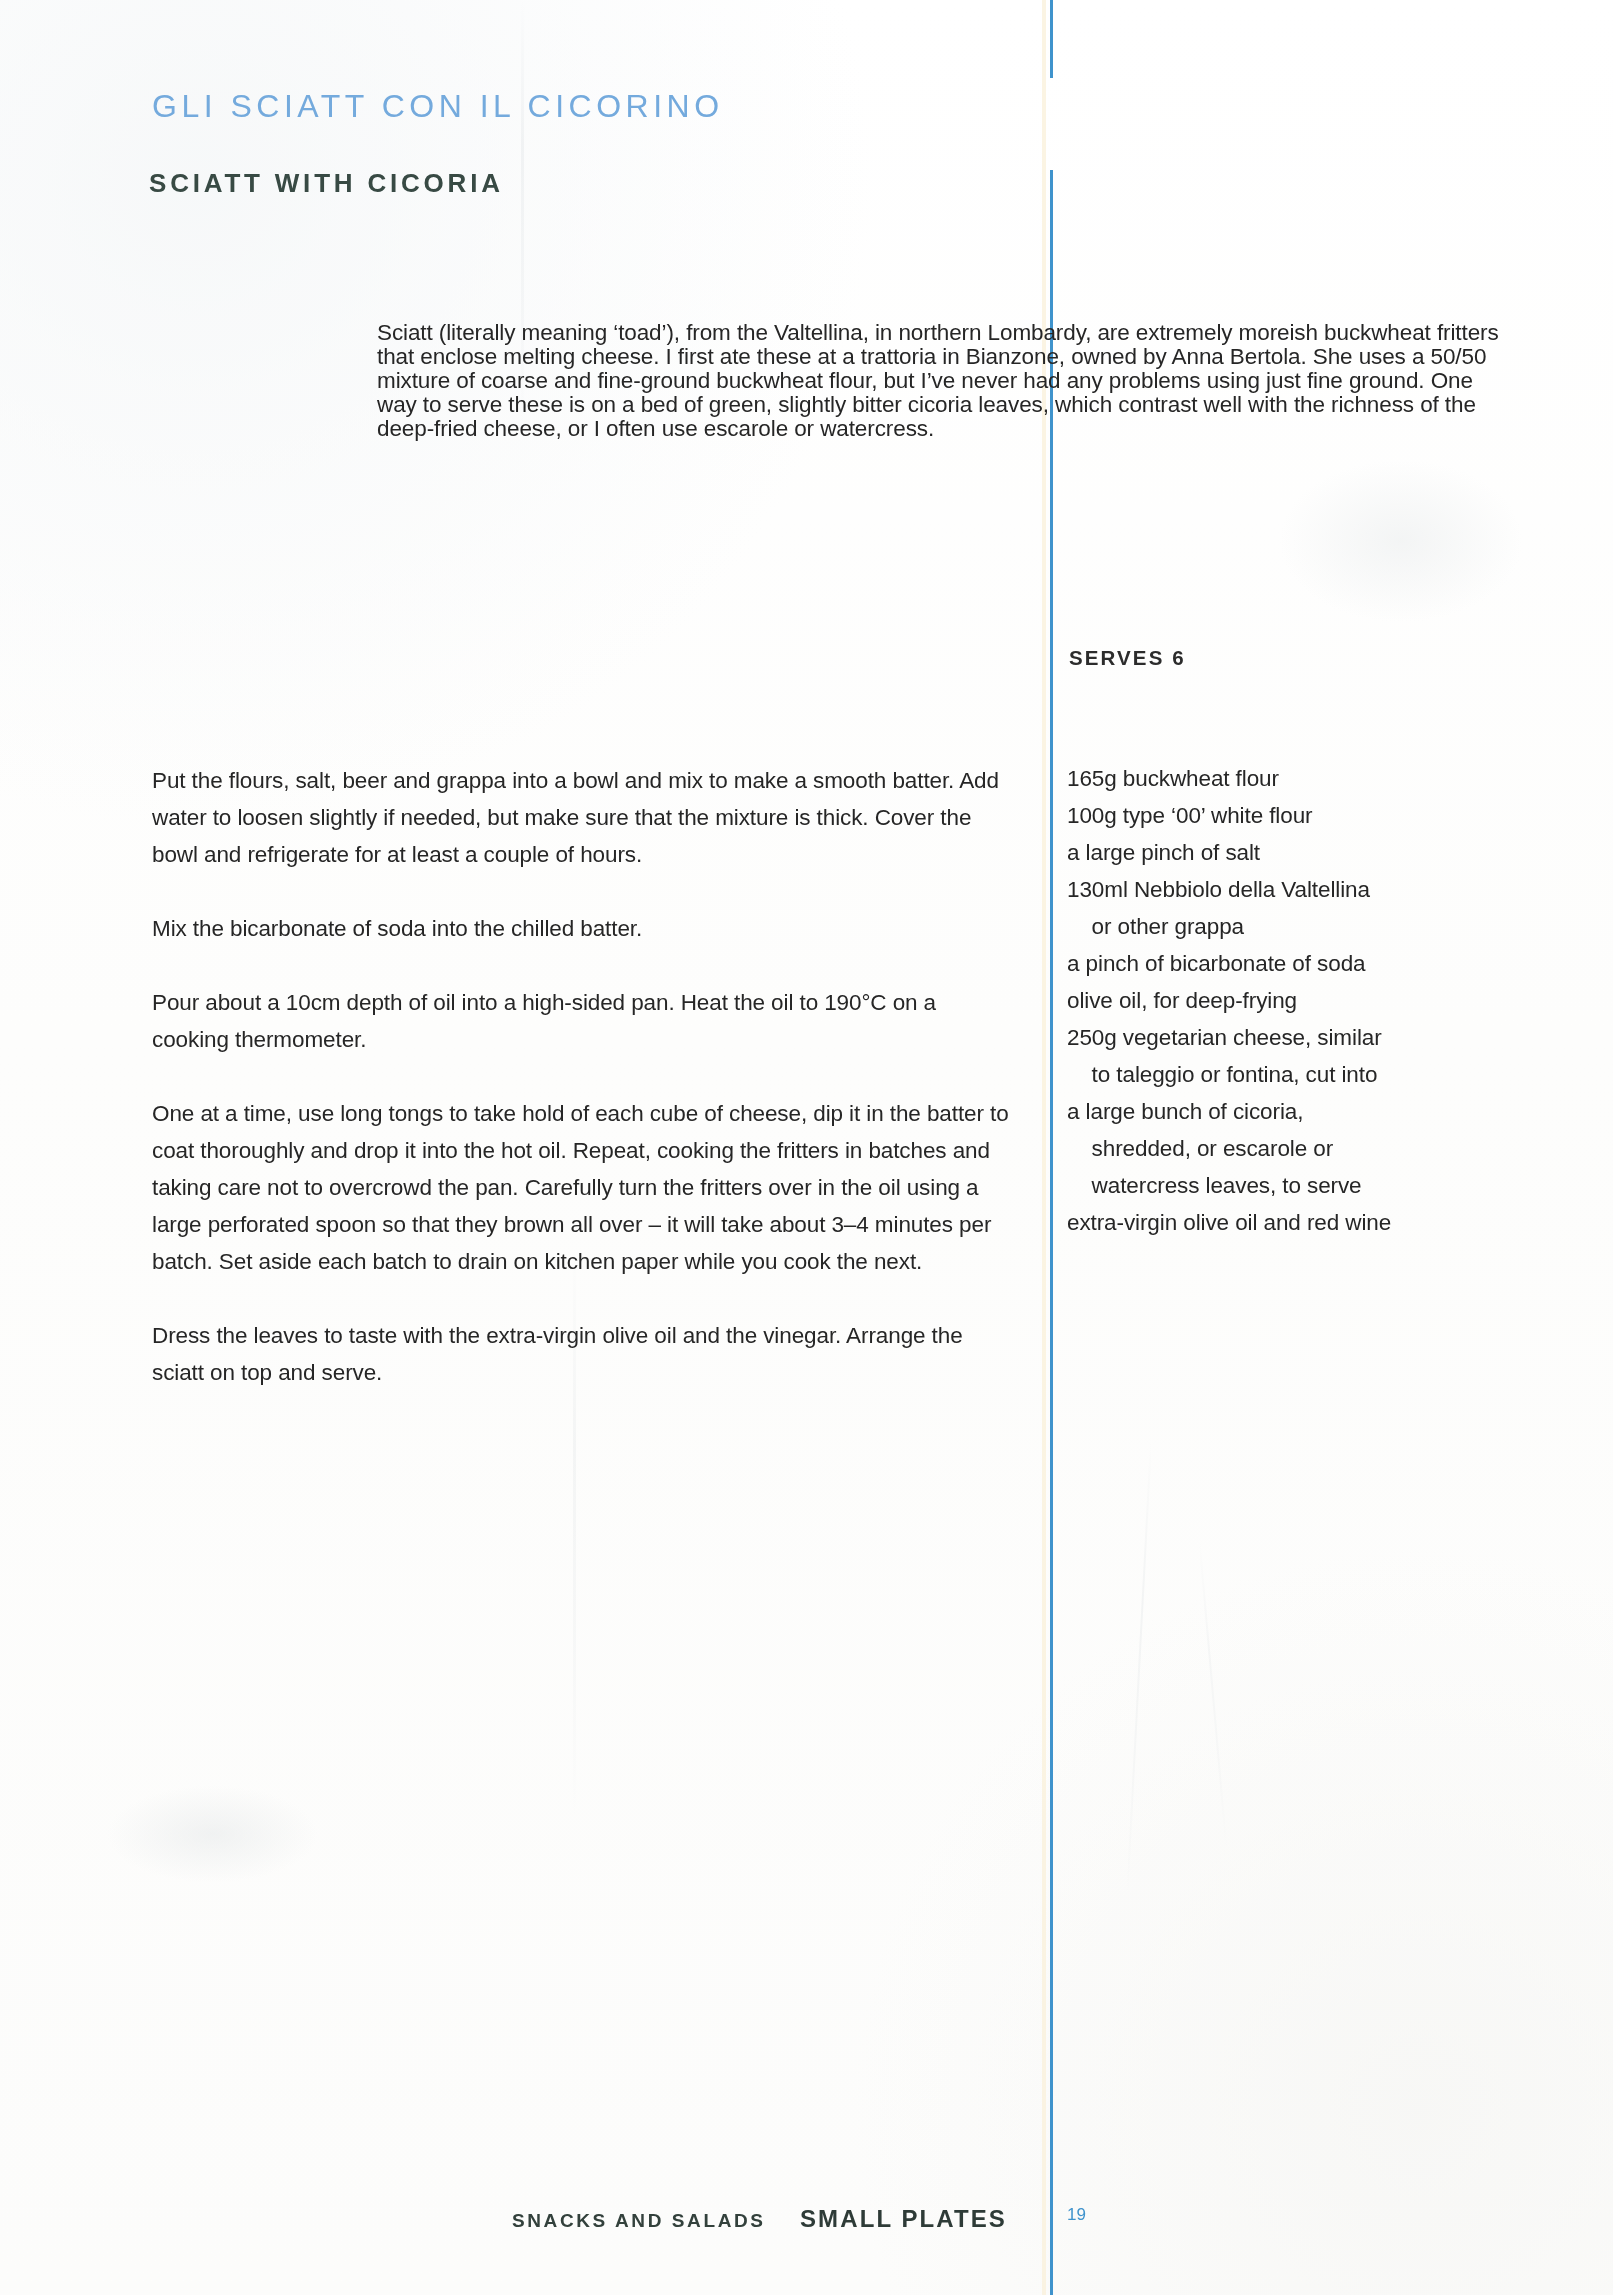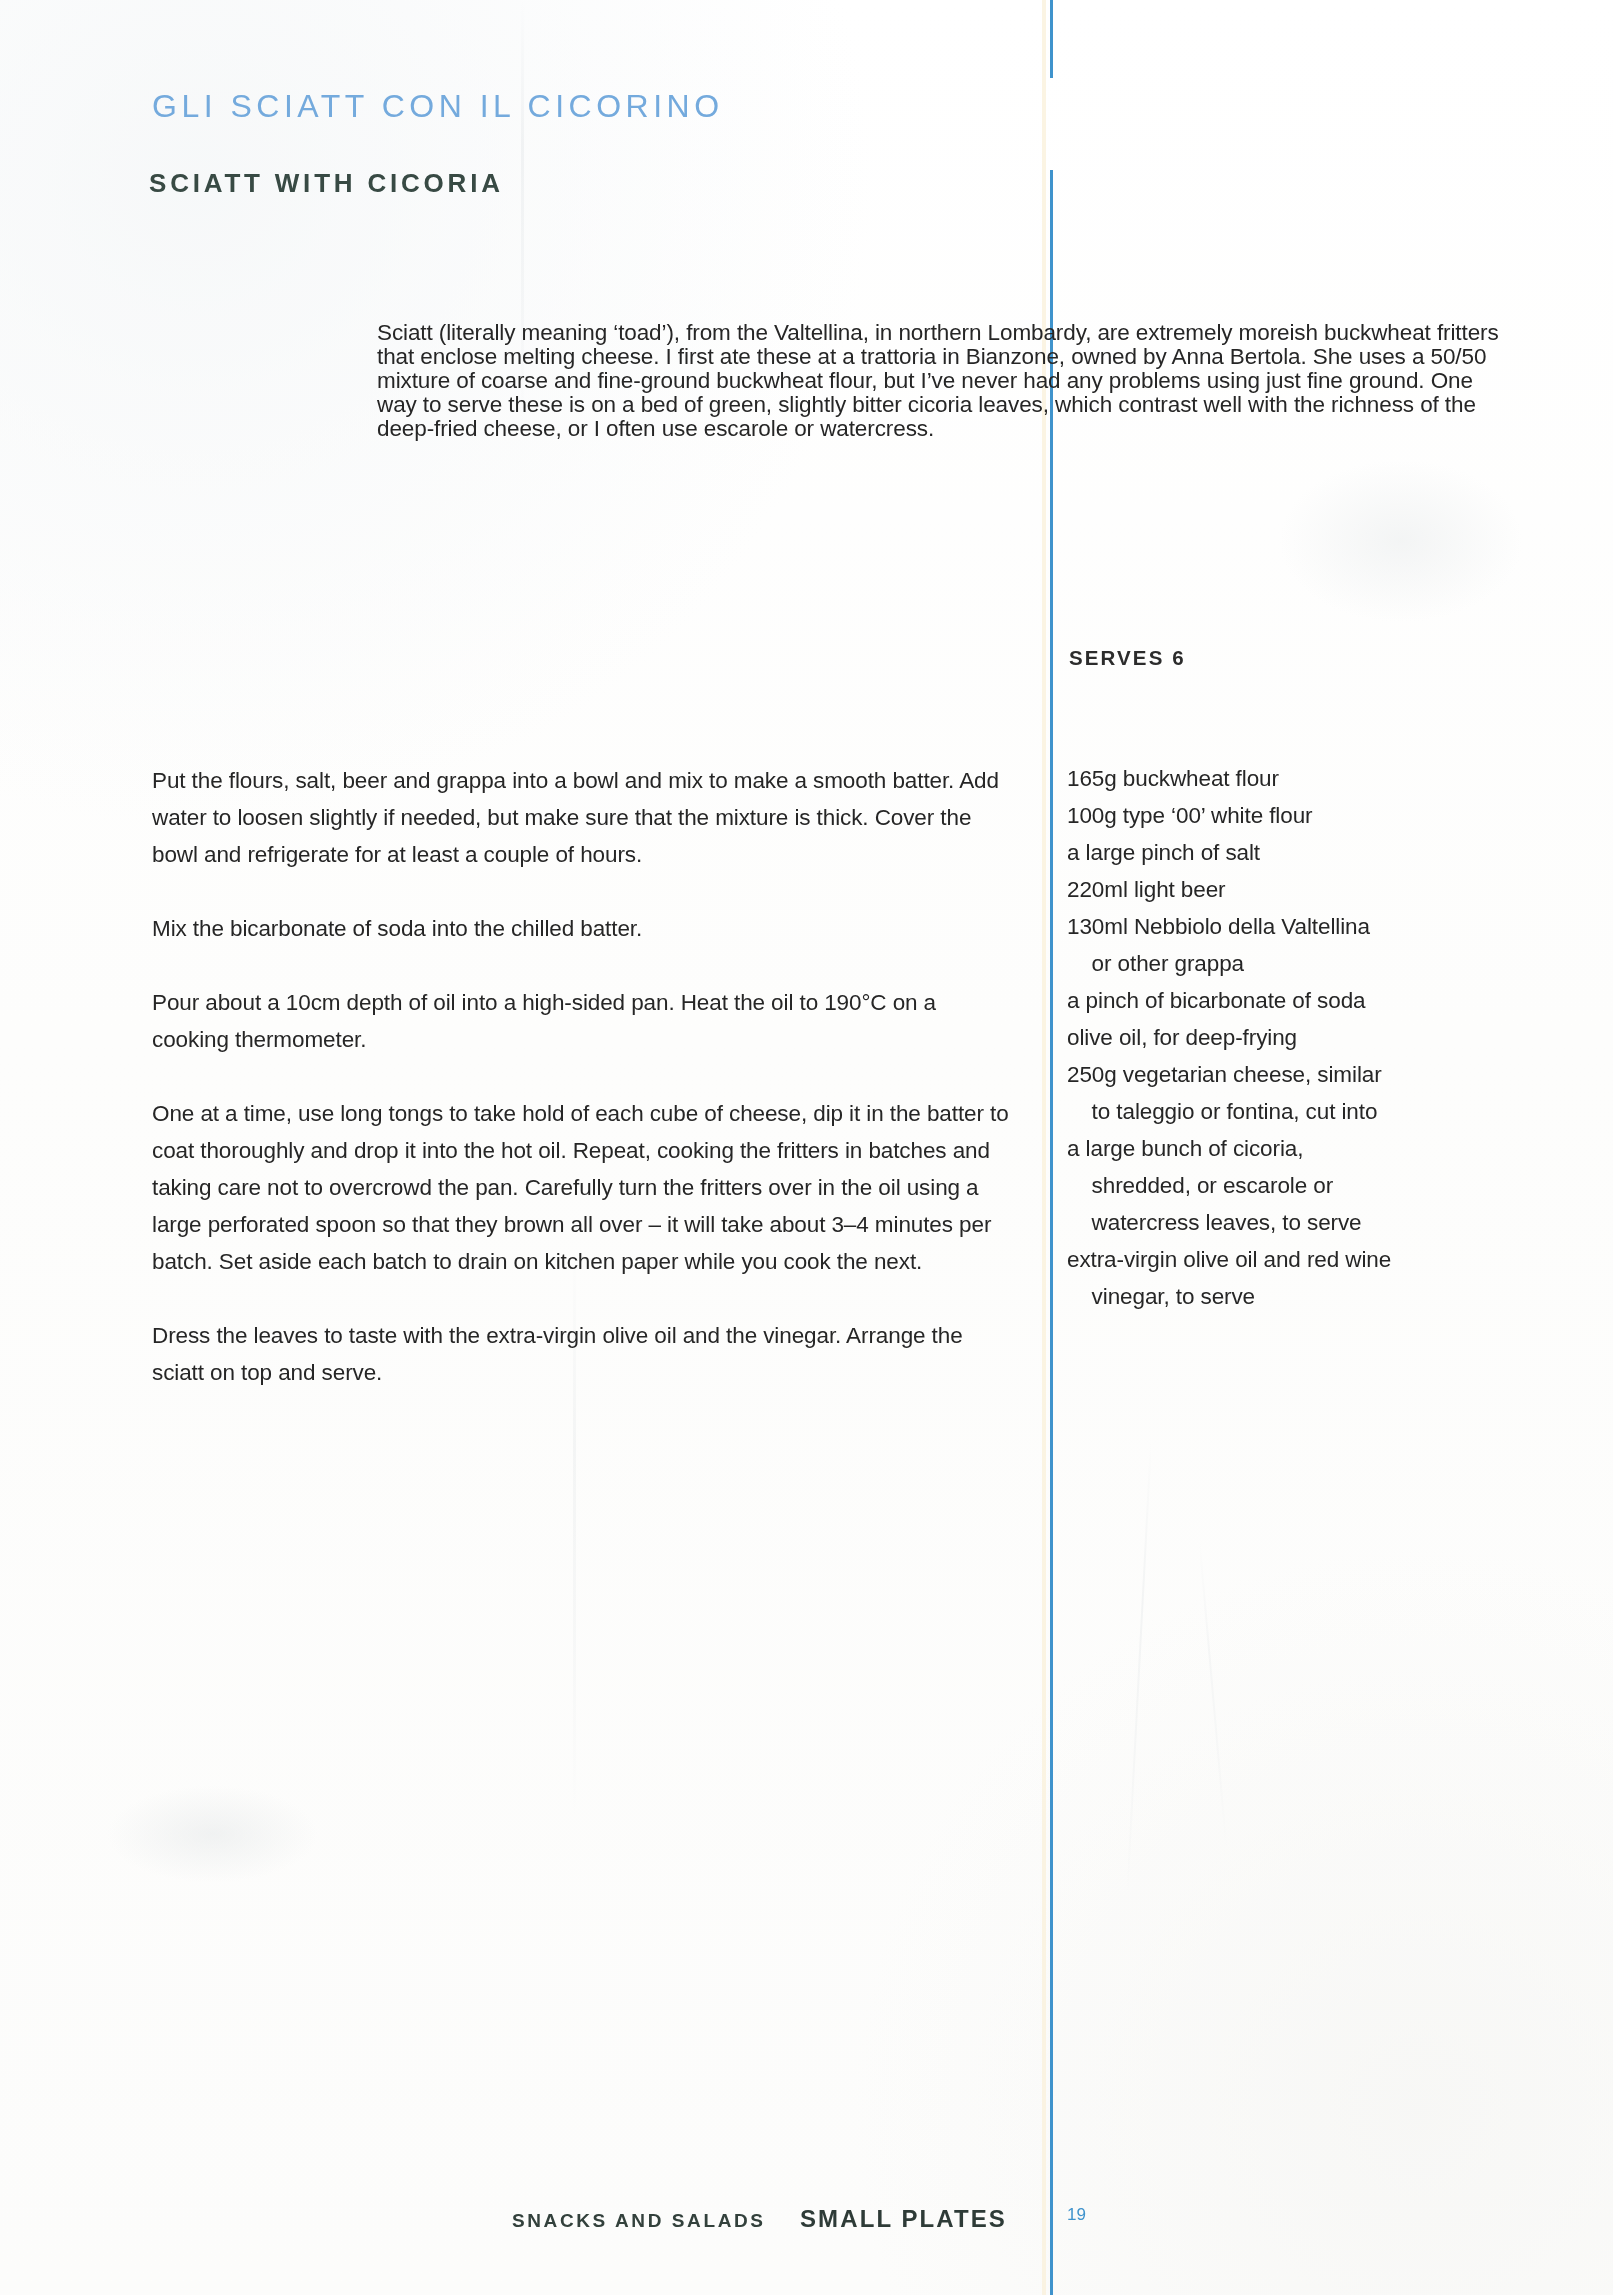--- a/index.html
+++ b/index.html
@@ -199,32 +199,30 @@
   <h2 class="recipe-subtitle">SCIATT WITH CICORIA</h2>
 
   <div class="intro">Sciatt (literally meaning ‘toad’), from the Valtellina, in northern Lombardy, are extremely moreish buckwheat fritters that enclose melting cheese. I first ate these at a trattoria in Bianzone, owned by Anna Bertola. She uses a 50/50 mixture of coarse and fine-ground buckwheat flour, but I’ve never had any problems using just fine ground. One way to serve these is on a bed of green, slightly bitter cicoria leaves, which contrast well with the richness of the deep-fried cheese, or I often use escarole or watercress.</div>
 
   <div class="serves">SERVES 6</div>
 
   <div class="ingredients" id="ingredients">
       <div class="ing-line">165g buckwheat flour</div>
       <div class="ing-line">100g type ‘00’ white flour</div>
       <div class="ing-line">a large pinch of salt</div>
-      <div class="ing-line">220ml light beer</div>
       <div class="ing-line">130ml Nebbiolo della Valtellina</div>
       <div class="ing-line">    or other grappa</div>
       <div class="ing-line">a pinch of bicarbonate of soda</div>
       <div class="ing-line">olive oil, for deep-frying</div>
       <div class="ing-line">250g vegetarian cheese, similar</div>
       <div class="ing-line">    to taleggio or fontina, cut into</div>
       <div class="ing-line">a large bunch of cicoria,</div>
       <div class="ing-line">    shredded, or escarole or</div>
       <div class="ing-line">    watercress leaves, to serve</div>
       <div class="ing-line">extra-virgin olive oil and red wine</div>
-      <div class="ing-line">    vinegar, to serve</div>
     </div>
 
   <div class="method" id="method">
       <p>Put the flours, salt, beer and grappa into a bowl and mix to make a smooth batter. Add water to loosen slightly if needed, but make sure that the mixture is thick. Cover the bowl and refrigerate for at least a couple of hours.</p>
       <p>Mix the bicarbonate of soda into the chilled batter.</p>
       <p>Pour about a 10cm depth of oil into a high-sided pan. Heat the oil to 190°C on a cooking thermometer.</p>
       <p>One at a time, use long tongs to take hold of each cube of cheese, dip it in the batter to coat thoroughly and drop it into the hot oil. Repeat, cooking the fritters in batches and taking care not to overcrowd the pan. Carefully turn the fritters over in the oil using a large perforated spoon so that they brown all over – it will take about 3–4 minutes per batch. Set aside each batch to drain on kitchen paper while you cook the next.</p>
       <p>Dress the leaves to taste with the extra-virgin olive oil and the vinegar. Arrange the sciatt on top and serve.</p>
     </div>
 

